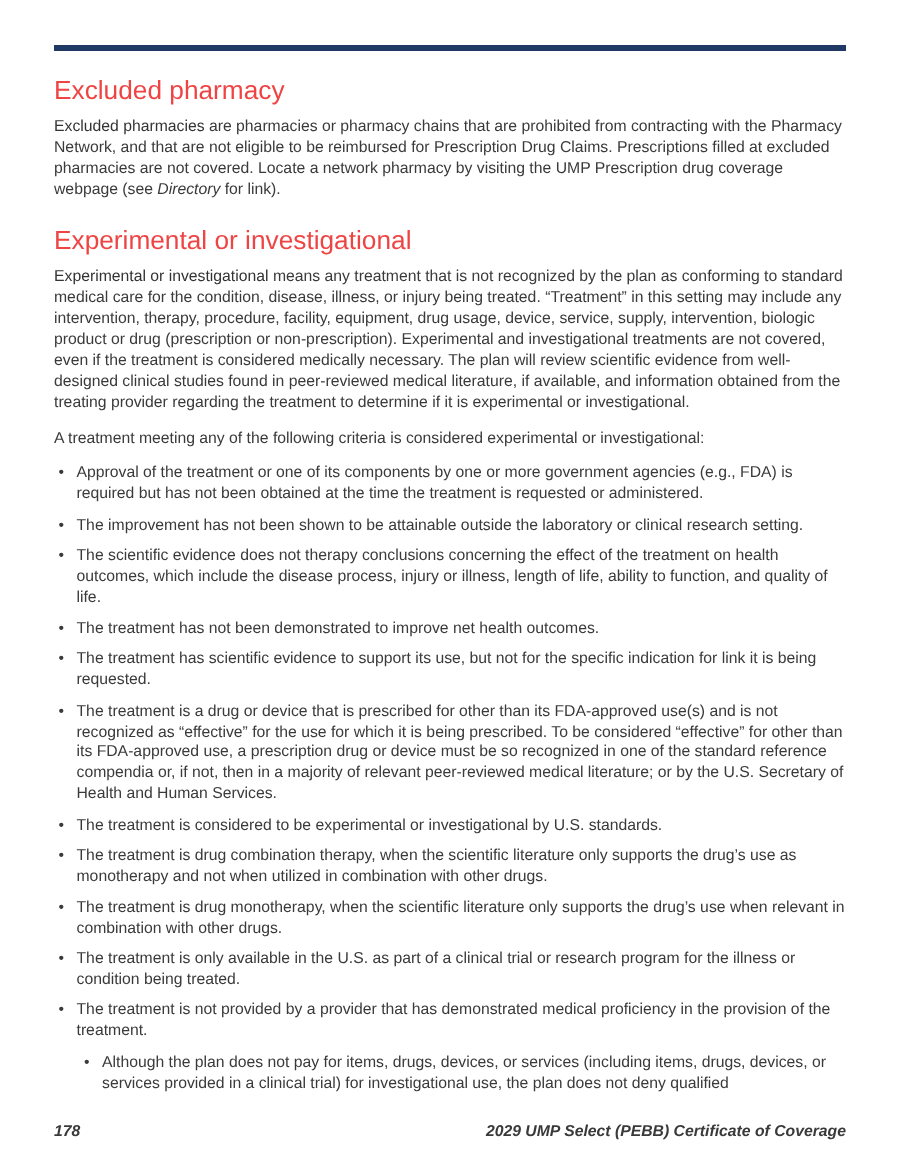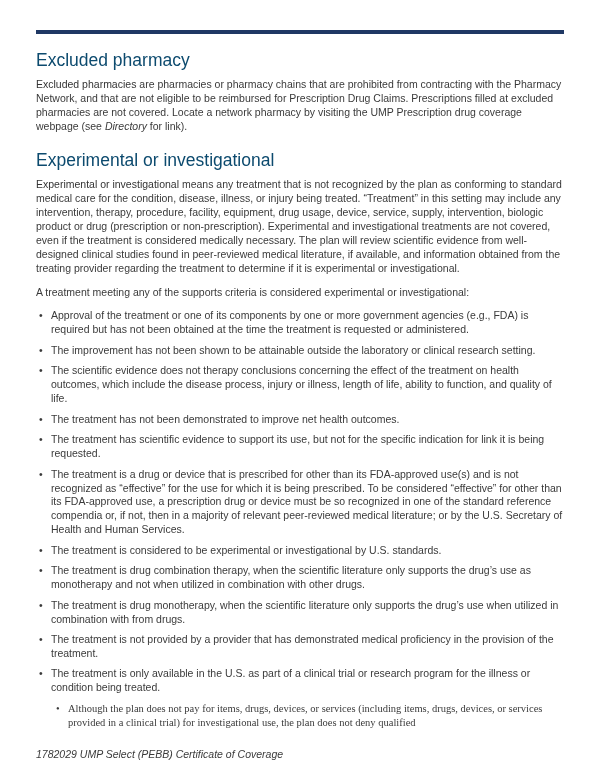--- a/index.html
+++ b/index.html
@@ -23,21 +23,21 @@
   .top-rule {
     width: 100%;
     height: 3.5px;
     background: #1f3864;
     margin-bottom: 4px;
   }
   h1 {
     font-family: "Liberation Sans", "DejaVu Sans", sans-serif;
     font-size: 17.5px;
     font-weight: 400;
-    color: #0c4a6e;
+    color: #ef4444;
     margin: 15px 0 6px 0;
     letter-spacing: 0;
   }
   p {
     margin: 0 0 10px 0;
   }
   strong { font-weight: 400; color: #333333; }
   em.xref { font-style: italic; }
   ul.criteria {
     list-style: none;
@@ -53,65 +53,66 @@
     content: "\2022";
     position: absolute;
     left: 3px;
     top: 0;
     color: #3a3a3a;
   }
   ul.criteria li.sub {
     padding-left: 32px;
     margin-top: 6.5px;
     margin-bottom: 0;
-    font-family: Liberation Serif, serif;
   }
   ul.criteria li.sub::before {
     left: 20px;
   }
   .footer {
     position: absolute;
     left: 36px;
     right: 36px;
     bottom: 14px;
     display: flex;
+    justify-content: space-between;
     font-style: italic;
     font-size: 10.5px;
     color: #3a3a3a;
+    font-weight: bold;
   }
 </style>
 </head>
 <body>
 
 <div class="page">
 
   <div class="top-rule" style="background: rgb(31, 56, 100);"></div>
 
   <h1>Excluded pharmacy</h1>
 
   <p><strong>Excluded pharmacies</strong><span> are pharmacies or pharmacy chains that are prohibited from contracting with the Pharmacy Network, and that are not eligible to be reimbursed for Prescription Drug Claims. Prescriptions filled at excluded pharmacies are not covered. Locate a network pharmacy by visiting the UMP Prescription drug coverage webpage (see </span><em class="xref">Directory</em><span> for link).</span></p>
 
   <h1>Experimental or investigational</h1>
 
   <p><strong>Experimental or investigational</strong><span> means any treatment that is not recognized by the plan as conforming to standard medical care for the condition, disease, illness, or injury being treated. “Treatment” in this setting may include any intervention, therapy, procedure, facility, equipment, drug usage, device, service, supply, intervention, biologic product or drug (prescription or non-prescription). Experimental and investigational treatments are not covered, even if the treatment is considered medically necessary. The plan will review scientific evidence from well-designed clinical studies found in peer-reviewed medical literature, if available, and information obtained from the treating provider regarding the treatment to determine if it is experimental or investigational.</span></p>
 
-  <p>A treatment meeting any of the supports criteria is considered experimental or investigational:</p>
+  <p>A treatment meeting any of the following criteria is considered experimental or investigational:</p>
 
   <ul class="criteria">
     <li>Approval of the treatment or one of its components by one or more government agencies (e.g., FDA) is required but has not been obtained at the time the treatment is requested or administered.</li>
     <li>The improvement has not been shown to be attainable outside the laboratory or clinical research setting.</li>
     <li>The scientific evidence does not therapy conclusions concerning the effect of the treatment on health outcomes, which include the disease process, injury or illness, length of life, ability to function, and quality of life.</li>
     <li>The treatment has not been demonstrated to improve net health outcomes.</li>
     <li>The treatment has scientific evidence to support its use, but not for the specific indication for link it is being requested.</li>
     <li>The treatment is a drug or device that is prescribed for other than its FDA-approved use(s) and is not recognized as “effective” for the use for which it is being prescribed. To be considered “effective” for other than its FDA-approved use, a prescription drug or device must be so recognized in one of the standard reference compendia or, if not, then in a majority of relevant peer-reviewed medical literature; or by the U.S. Secretary of Health and Human Services.</li>
     <li>The treatment is considered to be experimental or investigational by U.S. standards.</li>
     <li>The treatment is drug combination therapy, when the scientific literature only supports the drug’s use as monotherapy and not when utilized in combination with other drugs.</li>
-    <li>The treatment is drug monotherapy, when the scientific literature only supports the drug’s use when utilized in combination with from drugs.</li>
+    <li>The treatment is drug monotherapy, when the scientific literature only supports the drug’s use when relevant in combination with other drugs.</li>
+    <li>The treatment is only available in the U.S. as part of a clinical trial or research program for the illness or condition being treated.</li>
     <li>The treatment is not provided by a provider that has demonstrated medical proficiency in the provision of the treatment.</li>
-    <li>The treatment is only available in the U.S. as part of a clinical trial or research program for the illness or condition being treated.</li>
     <li class="sub">Although the plan does not pay for items, drugs, devices, or services (including items, drugs, devices, or services provided in a clinical trial) for investigational use, the plan does not deny qualified</li>
   </ul>
 
   <div class="footer">
     <span>178</span>
     <span>2029 UMP Select (PEBB) Certificate of Coverage</span>
   </div>
 
 </div>
 

